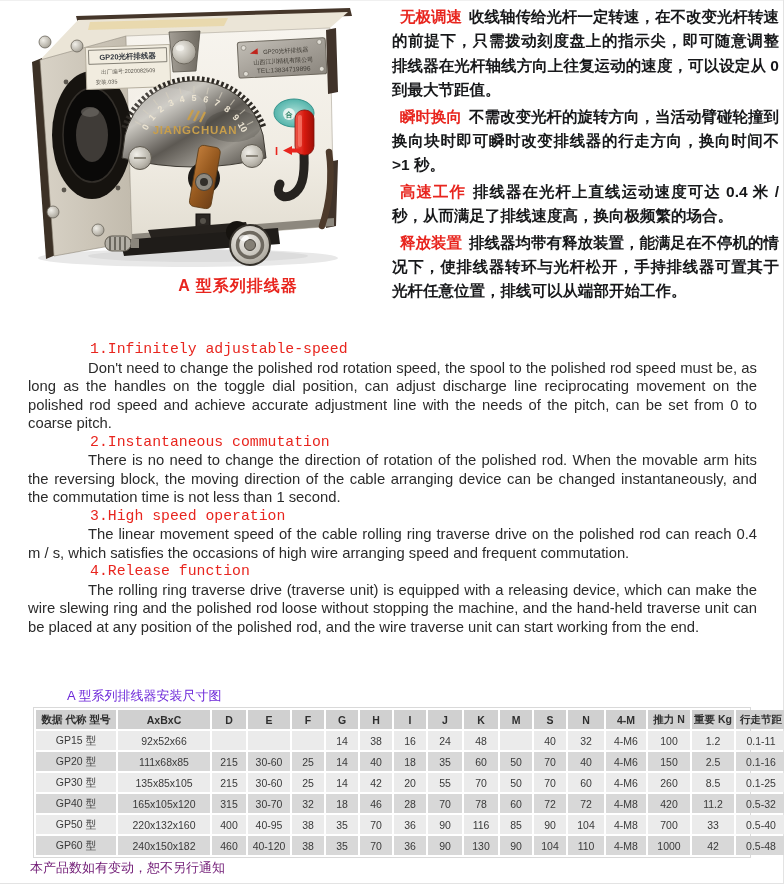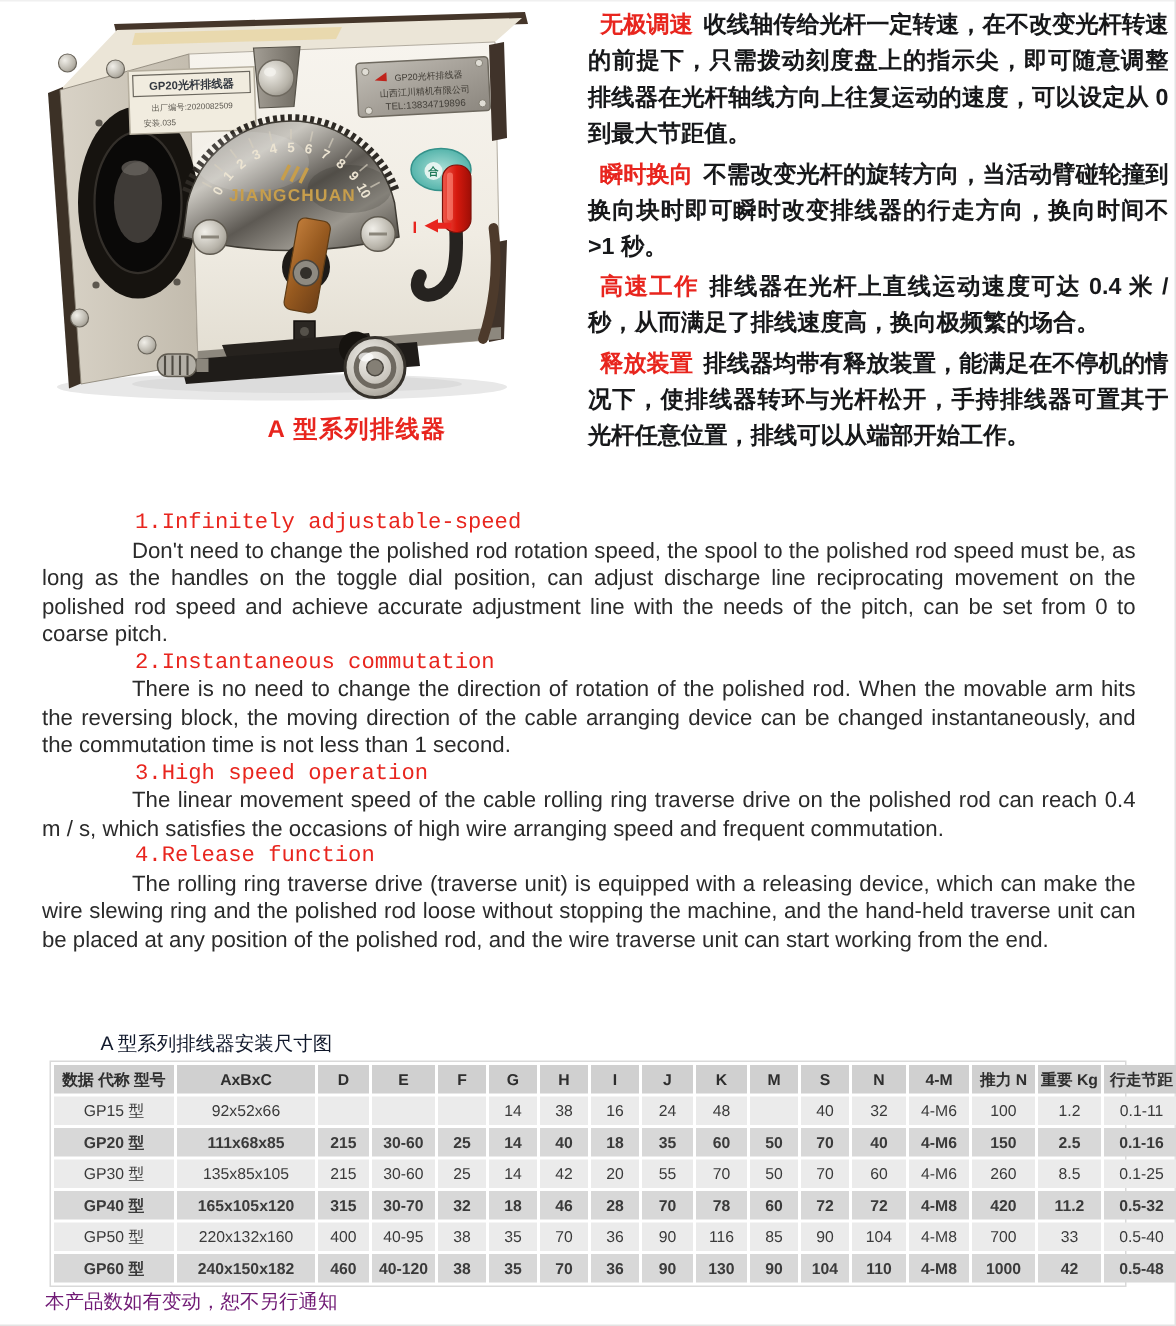--- a/index.html
+++ b/index.html
@@ -15,30 +15,30 @@
   .zh { position:absolute; left:392px; top:5px; width:387px; }
   .zp { margin:0 0 2px 0; text-align:justify; text-indent:8px; font-weight:700;
         font-size:15.5px; line-height:24.4px; color:#17181a; }
   .kw { color:var(--red); margin-right:7px; }
   
   .en { position:absolute; left:28px; top:340px; width:729px; font-size:14.8px;
         line-height:18.5px; color:#2b2b2b; }
   .eh { margin:0; padding-left:62px; color:var(--red);font-family:Liberation Mono, monospace; }
   .ep { margin:0; text-indent:60px; text-align:justify; }
   
-  .tbl-title { position:absolute; left:67px; top:687px; font-size:13px; color:#0f172a; }
+  .tbl-title { position:absolute; left:67px; top:687px; font-size:13px; color:#6d28d9; }
   .tbl-wrap { position:absolute; left:33px; top:707px; width:716px; background:#fff;
               border:1px solid #d9d9d9; }
   table { width:100%; border-collapse:separate; border-spacing:2px; table-layout:fixed;
           font-size:10.5px; }
   th { background:var(--th-bg); font-weight:700; color:#2e2e2e; height:17px; padding:1px 0;
        text-align:center; white-space:nowrap; overflow:hidden; }
   td { text-align:center; color:#3a3a3a; height:17px; padding:1px 0; white-space:nowrap; overflow:hidden; }
   tr.light td { background:var(--row-light); }
-  tr.dark  td { background:var(--row-dark);font-weight:bold; }
+  tr.dark  td { background:var(--row-dark); }
   .footer-note { position:absolute; left:30px; top:859px; font-size:13px; color:#701a75; }
   
   .dialnum  { font:bold 9px "Liberation Sans",sans-serif; fill:#ece4d2; text-anchor:middle; }
   .dialtick { stroke:#d6cfbf; stroke-width:1.1; opacity:.7; }
   .brand    { font:bold 11.5px "Liberation Sans",sans-serif; fill:#c79e4c; text-anchor:middle; letter-spacing:.8px; }
   .lblt  { font:bold 7.5px "Liberation Sans",sans-serif; fill:#33383f; text-anchor:middle; }
   .lbls  { font:5.5px "Liberation Sans",sans-serif; fill:#5c5850; text-anchor:middle; }
   .npl   { font:6px "Liberation Sans",sans-serif; fill:#3f3b34; text-anchor:middle; }
   .npl3  { font:6.5px "Liberation Sans",sans-serif; fill:#44403a; text-anchor:middle; }
   .stk   { font:bold 7px "Liberation Sans",sans-serif; fill:#1f7a5a; text-anchor:middle; }

